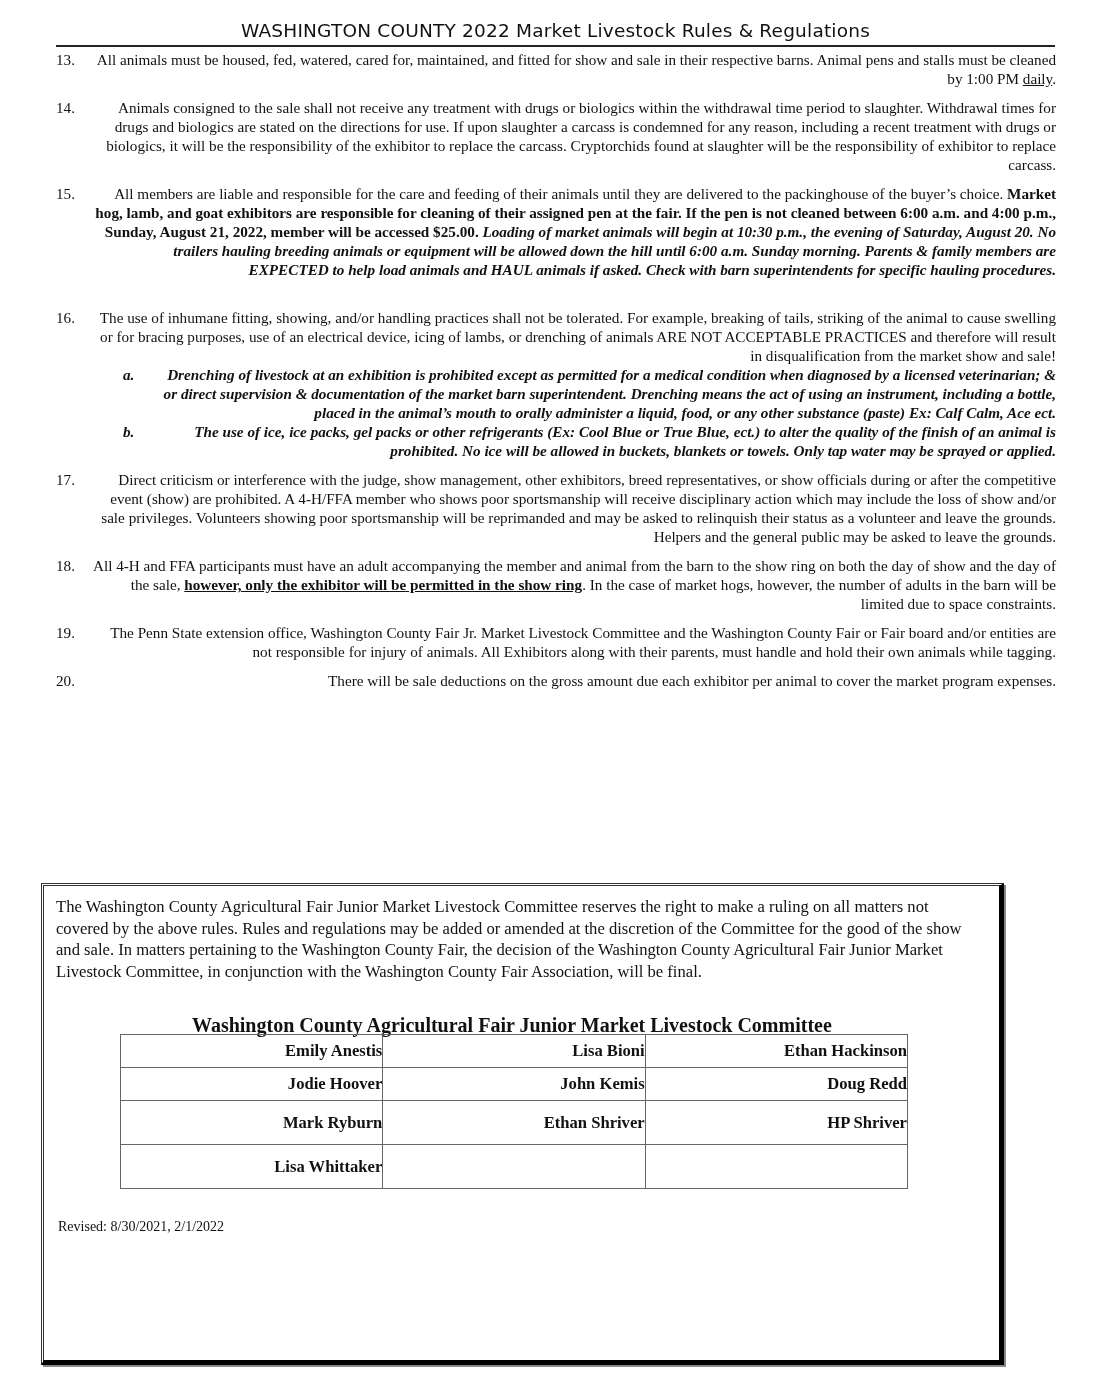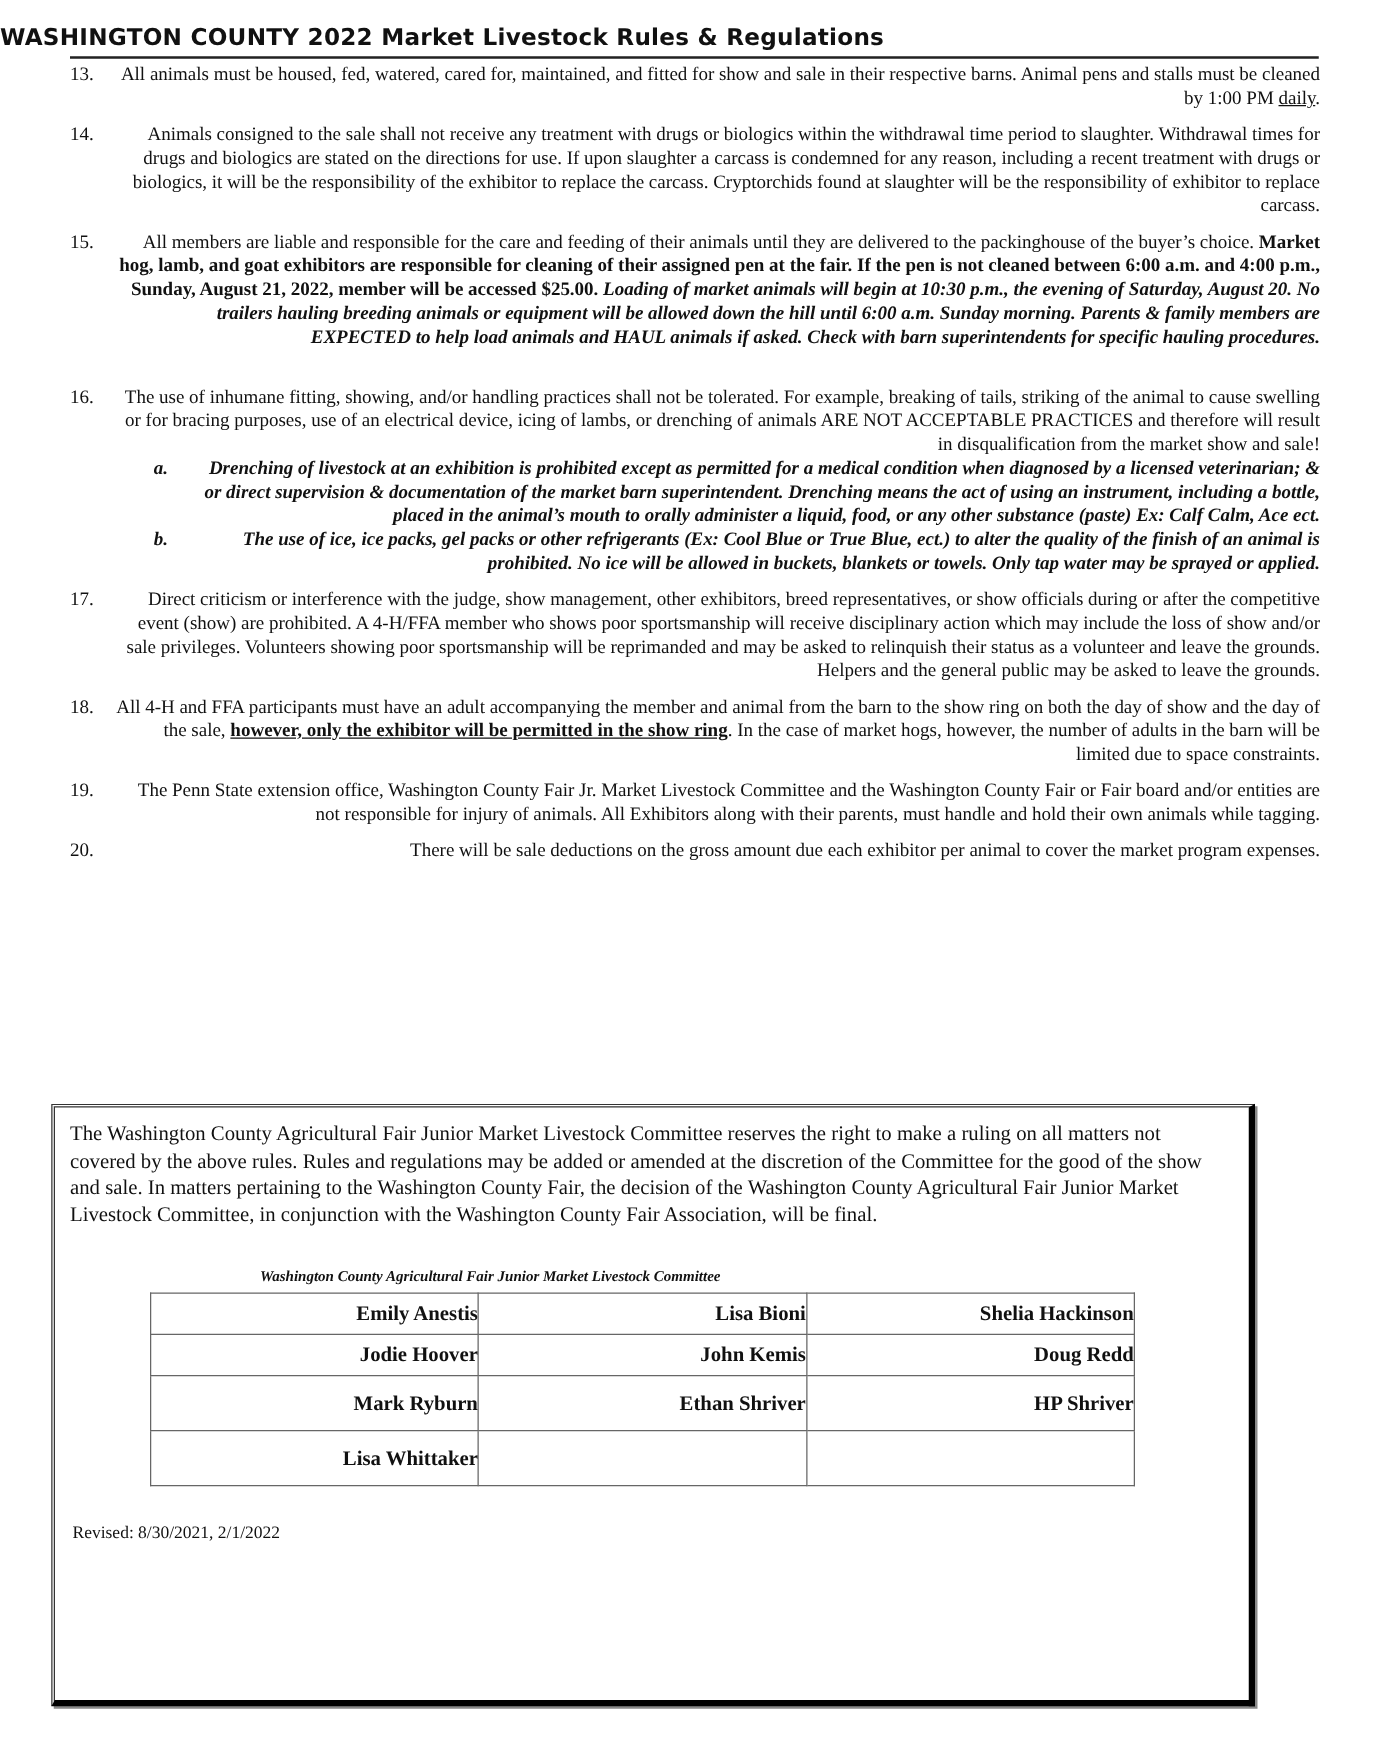--- a/index.html
+++ b/index.html
@@ -1,22 +1,22 @@
 <!DOCTYPE html>
 <html><head>
   <meta charset="utf-8">
   <style>
     html, body { margin: 0; padding: 0; background: #ffffff; }
     body {
       width: 1117px; height: 1400px; position: relative; overflow: hidden;
       font-family: "Liberation Serif", serif; color: #111;
     }
     .title {
-      position: absolute; left: 0; top: 20px; width: 1111px; text-align: left;
-      font-family: "DejaVu Sans", sans-serif; font-weight: bold; font-size: 18.5px;
+      position: absolute; left: 0; top: 20px; width: 1111px; text-align: center;
+      font-family: "DejaVu Sans", sans-serif; font-weight: normal; font-size: 18.5px;
       letter-spacing: 0.2px; color: #111;
     }
     .title-rule {
       position: absolute; left: 56px; top: 45px; width: 999px; height: 0;
       border-top: 2.5px solid #222;
     }
     .rules { position: absolute; left: 56px; top: 50px; width: 1000px; text-align: right; }
     .rule {
       position: relative; padding-left: 35px; font-size: 15.2px; line-height: 19px;
       margin-bottom: 10px;
@@ -28,21 +28,21 @@
       position: absolute; left: 41px; top: 883px; width: 955px; height: 474px;
       border-top: 3px double #333; border-left: 3px double #333;
       border-right: 5px solid #000; border-bottom: 5px solid #000;
       box-shadow: 2px 2px 0 #888;
     }
     .box-text {
       position: absolute; left: 12px; top: 10px; width: 920px;
       font-weight: normal; font-size: 16.6px; line-height: 21.5px;
     }
     .committee-title {
-      position: absolute; left: 164px; top: 128px; font-weight: bold; font-size: 12px; font-style: italic;
+      position: absolute; left: 148px; top: 128px; font-weight: bold; font-size: 20px;
     }
     table.members {
       position: absolute; left: 76px; top: 148px; width: 788px;
       border-collapse: collapse;
     }
     table.members td {
       border: 1.5px solid #666; text-align: right; font-weight: bold; font-size: 16.6px;
       width: 33.3%; height: 32px; padding: 0;
     }
     table.members tr.tall td { height: 43px; margin-top: 36px; }
@@ -71,21 +71,21 @@
   </div>
 
 <div class="box">
   <div class="box-text">The Washington County Agricultural Fair Junior Market Livestock Committee reserves the right to make a ruling on all matters not   covered by the above rules.  Rules and regulations may be added or amended at the discretion of the Committee for   the good of the show and sale. In matters pertaining to the Washington County Fair, the decision of the Washington   County Agricultural Fair Junior Market Livestock Committee, in conjunction with the Washington County Fair Association, will be   final.</div>
   <div class="committee-title">Washington County Agricultural Fair Junior Market Livestock Committee</div>
   <table class="members">
     <tbody id="members-body">
         <tr>
           <td>Emily Anestis</td>
           <td>Lisa Bioni</td>
-          <td>Shelia Hackinson</td>
+          <td>Ethan Hackinson</td>
         </tr>
         <tr>
           <td>Jodie Hoover</td>
           <td>John Kemis</td>
           <td>Doug Redd</td>
         </tr>
         <tr class="tall">
           <td>Mark Ryburn</td>
           <td>Ethan Shriver</td>
           <td>HP Shriver</td>

